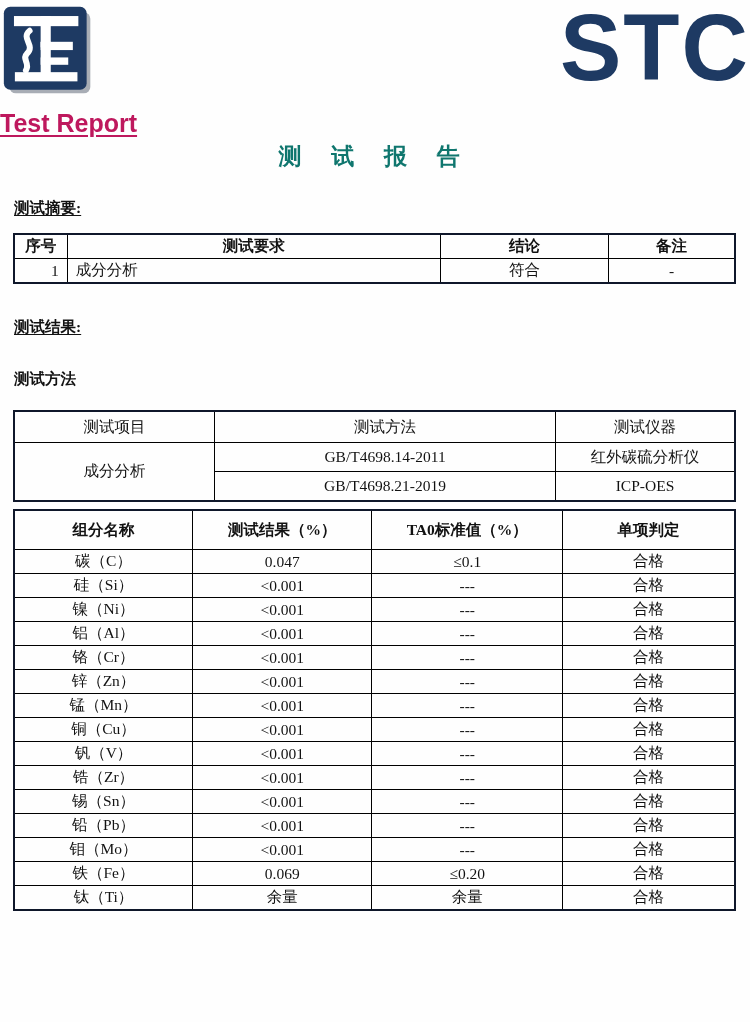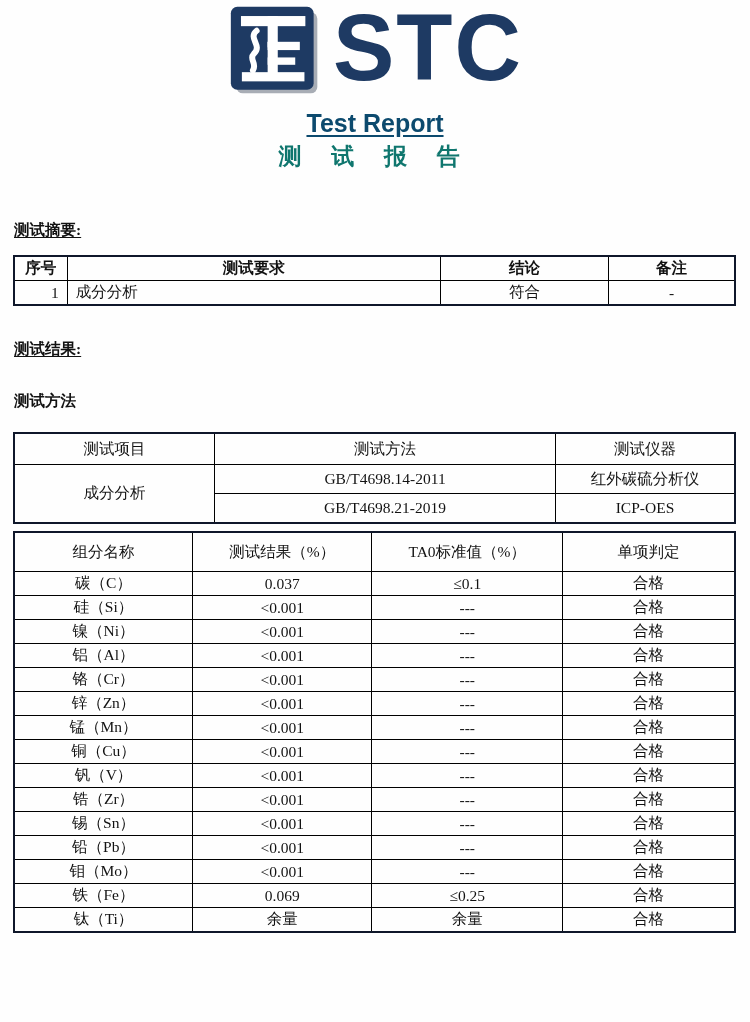--- a/index.html
+++ b/index.html
@@ -10,43 +10,43 @@
     height: 1022px;
     background: #fefefe;
     font-family: "Liberation Serif", "DejaVu Serif", serif;
     color: #121212;
     overflow: hidden;
   }
 
   
   .logo-row {
     display: flex;
-    justify-content: center;
+    justify-content: space-between;
     align-items: flex-start;
     padding-top: 5px;
     height: 94px;
   }
   .logo-mark { width: 96px; height: 92px; margin-right: 10px; }
   .logo-text {
     font-family: "Liberation Sans", "DejaVu Sans", sans-serif;
     font-weight: bold;
     font-size: 92px;
     line-height: 84px;
     letter-spacing: 2px;
     color: #1e3a63;
     transform: scaleY(1.02);
   }
 
   .title-en {
     margin-top: 10px;
-    text-align: center;
+    text-align: left;
     font-family: "Liberation Sans", "DejaVu Sans", sans-serif;
     font-weight: bold;
     font-size: 25px;
-    color: #0c4a6e;
+    color: #be185d;
     text-decoration: underline;
     text-underline-offset: 3px;
   }
   .title-zh {
     margin-top: 3px;
     text-align: center;
     font-weight: bold;
     font-size: 23px;
     letter-spacing: 12px;
     color: #0f766e;
@@ -65,21 +65,21 @@
     font-weight: bold;
     font-size: 15.5px;
     text-decoration: underline;
     text-underline-offset: 2px;
   }
   .h-plain {
     margin: 0 14px;
     font-weight: bold;
     font-size: 15.5px;
   }
-  .h-summary  { margin-top: 48px; }
+  .h-summary  { margin-top: 26px; }
   .h-results  { margin-top: 33px; }
   .h-method   { margin-top: 31px; }
   .h-results2 { margin-top: 42px; }
 
   
   table {
     border-collapse: collapse;
     table-layout: fixed;
     width: 723px;
     margin: 0 13px;
@@ -108,21 +108,21 @@
   
   .t-method { margin-top: 20px; }
   .t-method th { font-weight: normal; height: 28px; }
   .t-method td { height: 26px; }
   .t-method .col-item { width: 200px; }
   .t-method .col-meth { width: 340px; }
   .t-method .col-inst { width: 179px; }
 
   
   .t-result { margin-top: 7px; }
-  .t-result th { font-weight: normal; height: 36px; margin-top: 41px; }
+  .t-result th { font-weight: bold; height: 36px; margin-top: 41px; }
   .t-result td { height: 21px; padding: 1px 4px; }
   .t-result .col-comp { width: 178px; }
   .t-result .col-res  { width: 179px; }
   .t-result .col-std  { width: 190px; }
   .t-result .col-jud  { width: 172px; }
 </style>
 </head>
 <body>
 
 <div class="page">
@@ -212,21 +212,21 @@
     </colgroup>
     <tbody>
         <tr>
       <th>组分名称</th>
       <th>测试结果（%）</th>
       <th>TA0标准值（%）</th>
       <th>单项判定</th>
     </tr>
     <tr>
       <td>碳（C）</td>
-      <td>0.037</td>
+      <td>0.047</td>
       <td>≤0.1</td>
       <td>合格</td>
     </tr>
     <tr>
       <td>硅（Si）</td>
       <td>&lt;0.001</td>
       <td>---</td>
       <td>合格</td>
     </tr>
     <tr>
@@ -291,21 +291,21 @@
     </tr>
     <tr>
       <td>钼（Mo）</td>
       <td>&lt;0.001</td>
       <td>---</td>
       <td>合格</td>
     </tr>
     <tr>
       <td>铁（Fe）</td>
       <td>0.069</td>
-      <td>≤0.25</td>
+      <td>≤0.20</td>
       <td>合格</td>
     </tr>
     <tr>
       <td>钛（Ti）</td>
       <td>余量</td>
       <td>余量</td>
       <td>合格</td>
     </tr>
   </tbody>
     </table>

